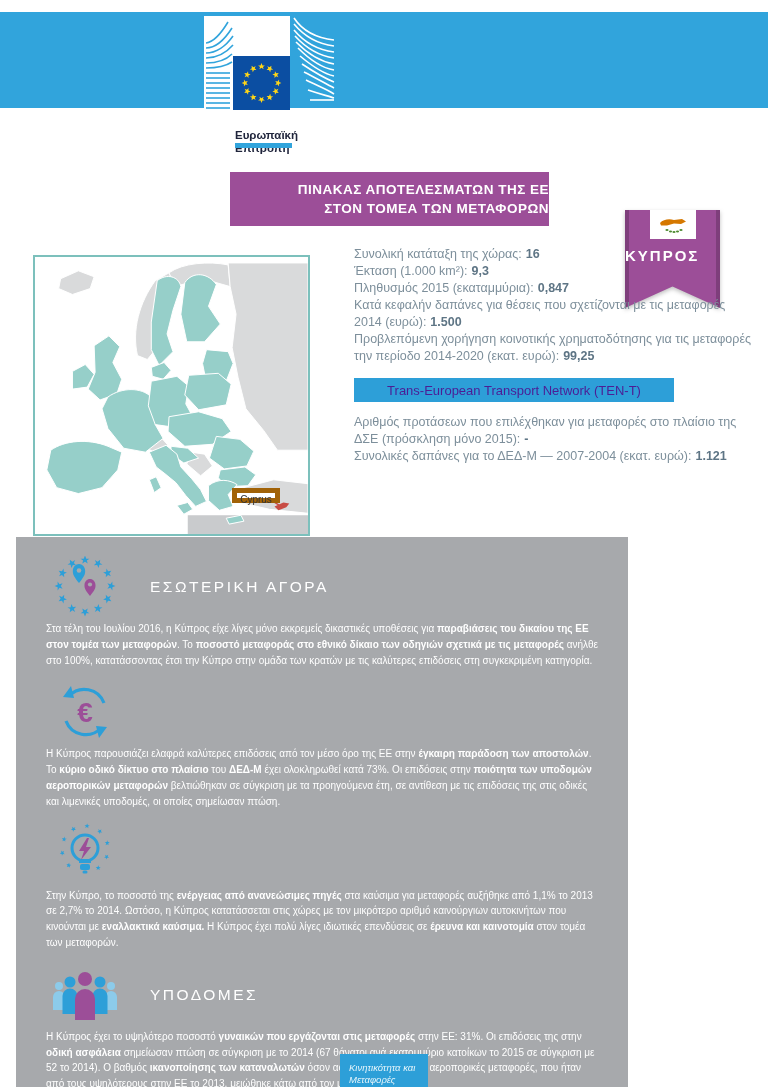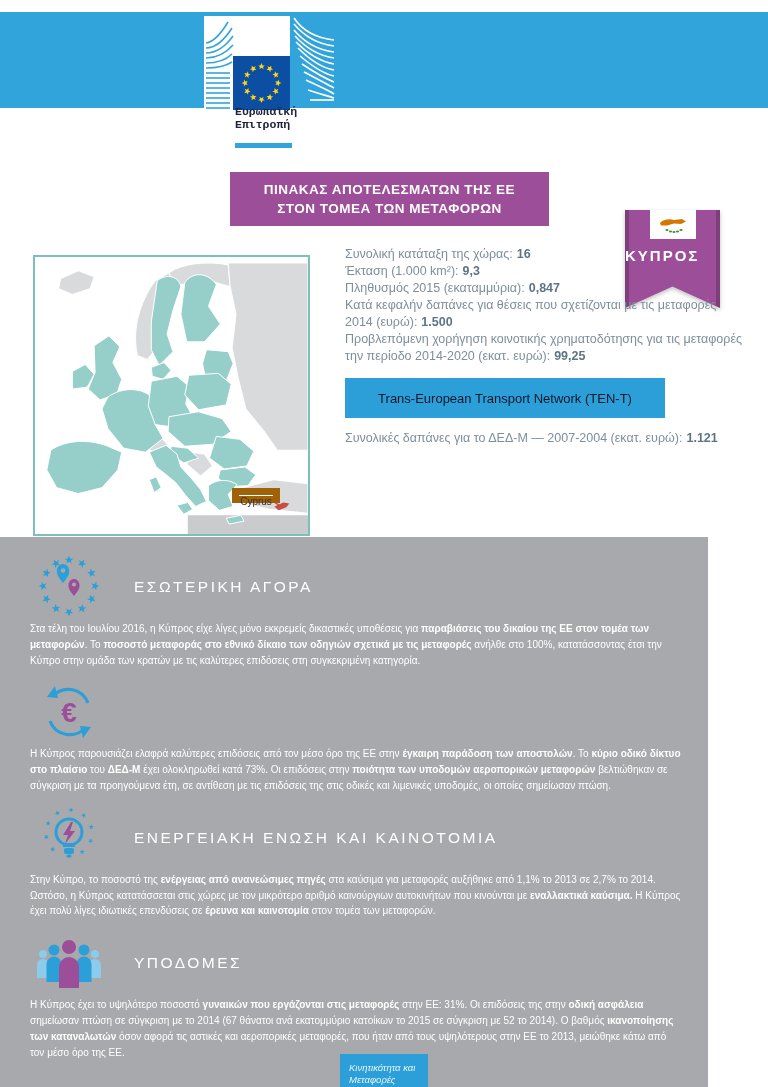--- a/index.html
+++ b/index.html
@@ -12,55 +12,55 @@
   html,body{background:#e8e8e8;}
   body{font-family:"Liberation Sans","DejaVu Sans",sans-serif;}
   .page{position:relative;width:768px;height:1087px;background:#fff;margin:0 auto;overflow:hidden;}
 
   
   .band{position:absolute;left:0;top:12px;width:768px;height:96px;background:var(--band-blue);}
   .logo-white{position:absolute;left:204px;top:16px;width:86px;height:97px;background:#fff;}
   .lines-left{position:absolute;left:2px;top:4px;}
   .ec-flag{position:absolute;left:29px;top:40px;}
   .lines-right{position:absolute;left:292px;top:16px;}
-  .logo-caption{position:absolute;left:235px;top:105px;font-size:11.5px;line-height:13px;font-weight:bold;color:#20253C;font-family:Liberation Mono, monospace;}
+  .logo-caption{position:absolute;left:235px;top:129px;font-size:11.5px;line-height:13px;font-weight:bold;color:#20253C;}
   .logo-underline{position:absolute;left:235px;top:143px;width:57px;height:5px;background:var(--band-blue);}
 
   
   .title-banner{position:absolute;left:230px;top:172px;width:319px;height:54px;background:var(--purple);
-    display:flex;flex-direction:column;align-items:center;justify-content:center;}
+    display:flex;flex-direction:column;align-items:flex-end;justify-content:center;}
   .title-banner div{color:#fff;font-size:13.5px;line-height:19px;font-weight:bold;letter-spacing:.5px;}
 
   
   .ribbon-wrap{position:absolute;left:625px;top:200px;filter:drop-shadow(0 2px 2px rgba(0,0,0,.25));}
   .ribbon{width:95px;height:98px;
     background:linear-gradient(90deg,var(--purple-dark) 0 4px,var(--purple) 4px 91px,var(--purple-dark) 91px 95px);
     clip-path:polygon(0 0,100% 0,100% 100%,50% 78%,0 100%);}
   .ribbon-flag{width:46px;height:29px;background:#fff;margin:10px auto 0;display:flex;align-items:center;justify-content:center;}
   .ribbon-name{margin-top:8px;text-align:left;color:#fff;font-weight:bold;font-size:15px;letter-spacing:2px;}
 
   
   .map-box{position:absolute;left:33px;top:255px;width:277px;height:281px;border:2px solid var(--teal-border);background:#fff;}
   .map-box svg{display:block;}
   .eu{fill:var(--teal);stroke:#fff;stroke-width:1;}
   .xeu{fill:var(--map-gray);stroke:#fff;stroke-width:1;}
   .strip{fill:var(--map-gray2);}
   .cy{fill:var(--red);}
-  .map-label{position:absolute;left:232px;top:488px;width:48px;height:15px;background:#fff;border:7px solid #a16207;
+  .map-label{position:absolute;left:232px;top:488px;width:48px;height:15px;background:#fff;border:5px solid #a16207;
     font-size:10px;line-height:13px;text-align:center;color:#333;}
 
   
-  .stats{position:absolute;left:345px;top:246px;width:400px;}
+  .stats{position:absolute;left:354px;top:246px;width:400px;}
   .stat-line{font-size:12.5px;line-height:17px;color:var(--stats-text);}
   .stat-value{font-weight:bold;color:var(--stats-value);padding-left:4px;}
-  .tent-button{margin:13px 0 12px;width:320px;height:40px;background:var(--blue-button);border:none;
-    color:#0f172a;font-size:13px;font-family:inherit;display:flex;align-items:center;justify-content:center;cursor:pointer;}
-
-  
-  .gray{position:absolute;left:0;top:537px;width:708px;height:550px;background:var(--gray-bg);padding:6px 26px 0 30px;}
+  .tent-button{margin:13px 0 12px;width:320px;height:24px;background:var(--blue-button);border:none;
+    color:#4c1d95;font-size:13px;font-family:inherit;display:flex;align-items:center;justify-content:center;cursor:pointer;}
+
+  
+  .gray{position:absolute;left:16px;top:537px;width:612px;height:550px;background:var(--gray-bg);padding:6px 26px 0 30px;}
   .section{margin-top:12px;}
   .sec-head{display:flex;align-items:center;min-height:64px;}
   .sec-icon{width:78px;flex:none;display:flex;justify-content:center;align-items:center;}
   .sec-head h2{margin-left:26px;color:#fff;font-size:15.5px;font-weight:normal;letter-spacing:2.5px;}
   .section p{margin-top:2px;color:#fff;font-size:10px;line-height:15.8px;}
   .section p b{font-weight:bold;}
 
   
   .footer-badge{position:absolute;left:340px;bottom:0;width:88px;height:33px;background:var(--blue-button);
     color:#E6F5FB;font-style:italic;font-size:9.5px;line-height:12px;padding:8px 0 0 9px;}
@@ -195,20 +195,21 @@
   </div>
   <div class="map-label">Cyprus</div>
 
   <div class="stats">
     <div class="stat-line"><span>Συνολική κατάταξη της χώρας:</span><span class="stat-value">16</span></div>
     <div class="stat-line"><span>Έκταση (1.000 km²):</span><span class="stat-value">9,3</span></div>
     <div class="stat-line"><span>Πληθυσμός 2015 (εκαταμμύρια):</span><span class="stat-value">0,847</span></div>
     <div class="stat-line"><span>Κατά κεφαλήν δαπάνες για θέσεις που σχετίζονται με τις μεταφορές 2014 (ευρώ):</span><span class="stat-value">1.500</span></div>
     <div class="stat-line"><span>Προβλεπόμενη χορήγηση κοινοτικής χρηματοδότησης για τις μεταφορές την περίοδο 2014-2020 (εκατ. ευρώ):</span><span class="stat-value">99,25</span></div>
     <button class="tent-button">Trans-European Transport Network (TEN-T)</button>
+    <div class="stat-line"><span>Αριθμός προτάσεων που επιλέχθηκαν για μεταφορές στο πλαίσιο της ΔΣΕ (πρόσκληση μόνο 2015):</span><span class="stat-value">-</span></div>
     <div class="stat-line"><span>Συνολικές δαπάνες για το ΔΕΔ-Μ — 2007-2004 (εκατ. ευρώ):</span><span class="stat-value">1.121</span></div>
   </div>
 
   <div class="gray">
 
     <div class="section">
       <div class="sec-head">
         <div class="sec-icon">
           <svg width="68" height="62" viewBox="0 0 68 62">
             <g fill="var(--blue-button)">
@@ -268,21 +269,20 @@
               <use href="#starp" transform="translate(29,26) rotate(110) translate(0,-23) scale(0.65)"></use>
               <use href="#starp" transform="translate(29,26) rotate(145) translate(0,-23) scale(0.65)"></use>
             </g>
             <circle cx="29" cy="25" r="13" stroke="var(--blue-button)" stroke-width="3" fill="none"></circle>
             <path d="M23,36 h12 v4 h-12 z" fill="var(--blue-button)"></path>
             <rect x="24" y="41" width="10" height="6" rx="2" fill="var(--blue-button)"></rect>
             <rect x="26.5" y="47.5" width="5" height="3" rx="1.5" fill="var(--blue-button)"></rect>
             <path d="M31,15 L23,28 H28 L25,37 L35,24 H30 L33,15 Z" fill="var(--purple)"></path>
           </svg>
         </div>
-        <h2>ΕΝΕΡΓΕΙΑΚΗ ΕΝΩΣΗ ΚΑΙ ΚΑΙΝΟΤΟΜΙΑ</h2>
       </div>
       <p><span>Στην Κύπρο, το ποσοστό της </span><b>ενέργειας από ανανεώσιμες πηγές</b><span> στα καύσιμα για μεταφορές αυξήθηκε από 1,1% το 2013 σε 2,7% το 2014. Ωστόσο, η Κύπρος κατατάσσεται στις χώρες με τον μικρότερο αριθμό καινούργιων αυτοκινήτων που κινούνται με </span><b>εναλλακτικά καύσιμα.</b><span> Η Κύπρος έχει πολύ λίγες ιδιωτικές επενδύσεις σε </span><b>έρευνα και καινοτομία</b><span> στον τομέα των μεταφορών.</span></p>
     </div>
 
     <div class="section">
       <div class="sec-head">
         <div class="sec-icon">
           <svg width="66" height="50" viewBox="0 0 66 50">
             <g fill="#8CCBEA">
               <circle cx="7" cy="16" r="4"></circle>

